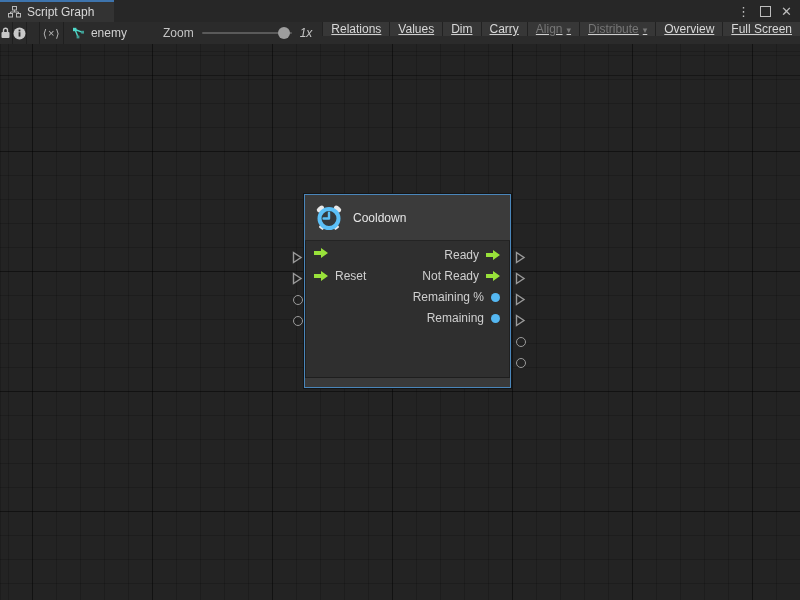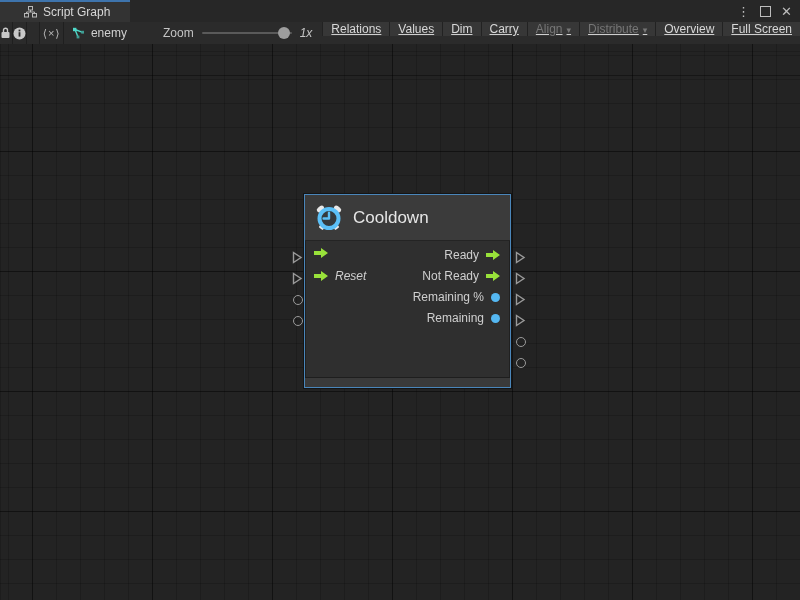--- a/index.html
+++ b/index.html
@@ -4,21 +4,21 @@
 <style>
   html,body{margin:0;padding:0;}
   body{
     width:800px;height:600px;overflow:hidden;position:relative;
     font-family:"Liberation Sans","DejaVu Sans",sans-serif;
     background:#232323;color:#cfcfcf;font-size:12px;
     -webkit-font-smoothing:antialiased;
   }
   
   .tabbar{position:absolute;top:0;left:0;right:0;height:22px;background:#272727;display:flex;align-items:stretch;}
-  .tab{background:#333333;border-top:2px solid #3e74ad;display:flex;align-items:center;gap:6px;padding:0 14px 0 24px;width:92px;}
+  .tab{background:#333333;border-top:2px solid #3e74ad;display:flex;align-items:center;gap:6px;padding:0 14px 0 8px;width:92px;}
   .tab-label{color:#d8d8d8;font-size:12px;white-space:nowrap;}
   .win-controls{margin-left:auto;display:flex;align-items:center;gap:10px;padding-right:8px;color:#bdbdbd;}
   .win-controls .glyph{font-size:13px;line-height:1;cursor:default;}
   .maxbox{width:9px;height:9px;border:1.5px solid #bdbdbd;display:inline-block;}
   
   .toolbar{position:absolute;top:22px;left:0;right:0;height:22px;background:#2b2b2b;border-bottom:1px solid #191919;display:flex;align-items:stretch;}
   .tb-cell{display:flex;align-items:center;justify-content:center;border-right:1px solid #1f1f1f;}
   .tb-icon-btn{width:26px;}
   .tb-code-btn{width:50px;color:#b9b9b9;font-size:11px;letter-spacing:1px;}
   .tb-gap{width:28px;border-right:1px solid #1f1f1f;}
@@ -42,25 +42,25 @@
       repeating-linear-gradient(to right, rgba(0,0,0,0.16) 0 1px, transparent 1px 24px),
       repeating-linear-gradient(to bottom, rgba(0,0,0,0.16) 0 1px, transparent 1px 24px);
     background-position:32px 0, 0 107px, 8px 0, 0 11px;
   }
   
   .node-wrap{position:absolute;left:288px;top:150px;width:242px;height:194px;}
   .node{position:absolute;left:16px;top:0;width:207px;height:194px;box-sizing:border-box;
     border:1px solid #4a86ba;background:#2f2f2f;display:flex;flex-direction:column;
     box-shadow:0 0 0 1px #141414, inset 0 0 0 1px #202020;}
   .node-header{height:46px;background:#3b3b3b;display:flex;align-items:center;gap:10px;padding:0 10px;border-bottom:1px solid #242424;box-sizing:border-box;cursor:default;}
-  .node-title{color:#e6e6e6;font-size:17px;}
+  .node-title{color:#e6e6e6;font-size:12px;}
   .node-body{flex:1;padding-top:7px;box-sizing:border-box;}
   .node-footer{height:9px;background:#3a3a3a;border-top:1px solid #1e1e1e;}
   .prow{height:21px;display:flex;align-items:flex-start;padding:0 10px 0 9px;}
-  .pleft{display:flex;align-items:center;gap:7px;font-style:italic;}
+  .pleft{display:flex;align-items:center;gap:7px;}
   .pright{margin-left:auto;display:flex;align-items:center;gap:7px;}
   .plabel{color:#cfcfcf;font-size:12px;white-space:nowrap;}
   .dot{width:9px;height:9px;border-radius:50%;display:inline-block;}
   .dot.blue{background:#55b8f2;}
   .dot.purple{background:#b48ce8;}
   .valbox{min-width:9px;height:15px;padding:0 3px;background:#222222;border:1px solid #5a5a5a;border-radius:2px;color:#efefef;font-size:11px;display:flex;align-items:center;justify-content:center;margin-left:2px;}
   .checkbox{width:13px;height:13px;background:#262626;border:1px solid #5a5a5a;border-radius:2px;margin-left:2px;}
   
   .ext{position:absolute;width:13px;height:13px;display:flex;align-items:center;justify-content:center;}
   .ext.left{left:3px;}  .ext.right{left:226px;}

